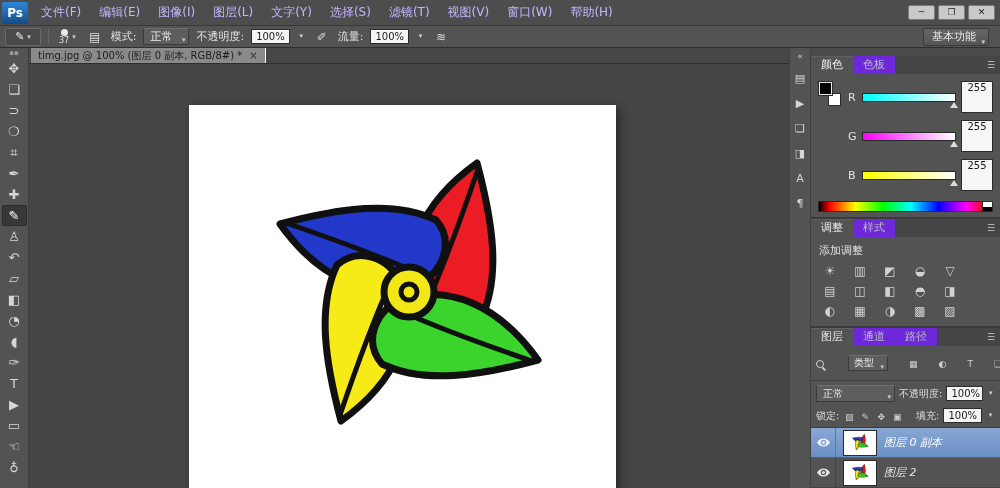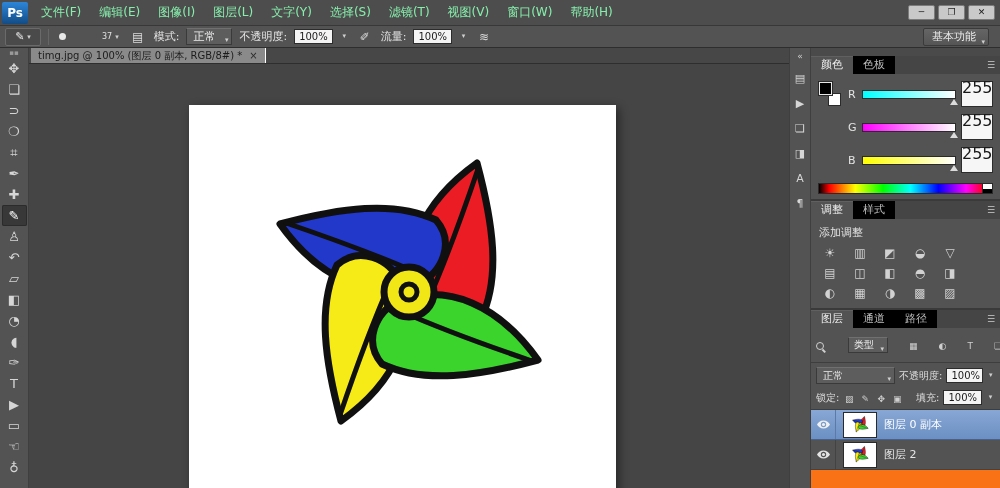--- a/index.html
+++ b/index.html
@@ -3,32 +3,32 @@
 <meta charset="utf-8">
 <style>
   * { margin:0; padding:0; box-sizing:border-box; }
   body { font-family:"DejaVu Sans","Liberation Sans",sans-serif; background:#222; }
   .app { width:1000px; height:488px; position:relative; background:#535353; overflow:hidden; user-select:none; }
 
   
   .titlebar { height:26px; background:#4d4d4d; border-bottom:1px solid #383838; display:flex; align-items:center; }
   .ps-logo { width:26px; height:22px; margin:2px 4px 2px 2px; background:linear-gradient(#2d86d8,#124c86); color:#fff; font-size:12px; font-weight:bold; display:flex; align-items:center; justify-content:center; border-radius:2px; }
   .menus { display:flex; height:100%; }
-  .menu { padding:0 9px; line-height:25px; font-size:12px; color:#86efac; cursor:default; }
+  .menu { padding:0 9px; line-height:25px; font-size:12px; color:#c4b5fd; cursor:default; }
   .win-controls { margin-left:auto; display:flex; gap:3px; padding-right:5px; }
   .win-btn { width:27px; height:15px; background:#c9c9c9; border:1px solid #7c7c7c; border-radius:2px; color:#222; font-size:9px; line-height:12px; text-align:center; }
 
   
   .options-bar { height:22px; background:#535353; border-bottom:1px solid #2e2e2e; display:flex; align-items:center; gap:7px; padding:0 5px; }
   .opt-sep { width:1px; height:16px; background:#3e3e3e; border-right:1px solid #666; }
   .tool-preview { width:36px; height:18px; border:1px solid #6a6a6a; border-radius:2px; background:#4a4a4a; display:flex; align-items:center; justify-content:center; gap:3px; color:#e8e8e8; font-size:11px; }
   .tool-preview::after { content:"▾"; font-size:7px; color:#cfcfcf; }
   .brush-chip { display:flex; align-items:center; gap:3px; padding:0 3px; height:20px; }
   .brush-chip::after { content:"▾"; font-size:7px; color:#cfcfcf; }
-  .brush-col { display:flex; flex-direction:row; align-items:center; line-height:1;gap:36px; }
+  .brush-col { display:flex; flex-direction:column; align-items:center; line-height:1; }
   .brush-dot { width:7px; height:7px; border-radius:50%; background:#e8e8e8; margin-bottom:1px; }
   .brush-size { font-size:8px; color:#e2e2e2; }
   .opt-label { font-size:11px; color:#e3e3e3; white-space:nowrap; }
   .dd { height:17px; background:#5d5d5d; border:1px solid #3a3a3a; border-top-color:#707070; border-radius:1px; color:#ececec; font-size:11px; padding:0 16px 0 6px; line-height:15px; position:relative; white-space:nowrap; }
   .dd::after { content:"▾"; position:absolute; right:3px; top:4px; font-size:7px; color:#cfcfcf; }
   .val { height:15px; min-width:32px; background:#f4f4f4; border:1px solid #2c2c2c; color:#1b1b1b; font-size:10px; line-height:13px; padding:0 4px; }
   .caret-btn { width:9px; height:15px; font-size:7px; color:#cfcfcf; line-height:15px; text-align:center; }
   .caret-btn::after { content:"▾"; }
   .opt-icon { width:18px; height:18px; display:flex; align-items:center; justify-content:center; color:#dcdcdc; font-size:12px; border-radius:2px; }
   .workspace-btn { margin-left:auto; margin-right:6px; height:18px; padding:0 12px 0 8px; background:linear-gradient(#656565,#555); border:1px solid #3a3a3a; border-radius:2px; color:#e8e8e8; font-size:11px; line-height:16px; position:relative; }
@@ -54,38 +54,38 @@
   
   .dock-strip { width:22px; background:#535353; border-left:1px solid #3f3f3f; border-right:1px solid #3f3f3f; display:flex; flex-direction:column; align-items:center; padding-top:3px; gap:9px; }
   .dock-expand { color:#cfcfcf; font-size:9px; }
   .dock-icon { width:18px; height:16px; display:flex; align-items:center; justify-content:center; color:#d6d6d6; font-size:11px; border-radius:2px; }
 
   
   .panels { width:189px; background:#4a4a4a; display:flex; flex-direction:column; }
   .panels-spacer { height:8px; background:#4a4a4a; }
   .panel-group { background:#535353; border-bottom:2px solid #3a3a3a; }
   .panel-tabs { height:18px; background:#454545; display:flex; align-items:flex-end; }
-  .panel-tab { padding:0 10px; font-size:11px; color:#bdbdbd; line-height:18px; height:18px; background:#000000; }
+  .panel-tab { padding:0 10px; font-size:11px; color:#bdbdbd; line-height:18px; height:18px; background:#6d28d9; }
   .panel-tab.active { background:#535353; color:#ededed; box-shadow:inset 0 1px 0 #606060; }
   .panel-menu { margin-left:auto; color:#cfcfcf; font-size:9px; padding:0 5px; line-height:18px; }
 
   .color-content { padding:7px 7px 5px 7px; }
   .color-top { display:flex; }
   .swatch-widget { width:24px; height:26px; position:relative; margin-right:6px; flex:none; }
   .swatch-bg { position:absolute; right:1px; bottom:1px; width:13px; height:13px; background:#ffffff; border:1px solid #2a2a2a; }
   .swatch-fg { position:absolute; left:1px; top:1px; width:13px; height:13px; background:#000000; border:1px solid #e8e8e8; outline:1px solid #2a2a2a; }
   .channel-rows { flex:1; }
   .channel-row { display:flex; align-items:center; gap:5px; margin-bottom:7px; }
   .ch-label { width:9px; font-size:11px; color:#e4e4e4; }
   .ch-track { flex:1; height:9px; border:1px solid #2a2a2a; position:relative; }
   .ch-track.r { background:linear-gradient(to right,#00ffff,#ffffff); }
   .ch-track.g { background:linear-gradient(to right,#ff00ff,#ffffff); }
   .ch-track.b { background:linear-gradient(to right,#ffff00,#ffffff); }
   .ch-track::after { content:""; position:absolute; right:-3px; bottom:-7px; width:0; height:0; border-left:4px solid transparent; border-right:4px solid transparent; border-bottom:6px solid #dcdcdc; }
-  .ch-value { width:32px; height:26px; background:#f6f6f6; border:1px solid #2c2c2c; font-size:16px; color:#191919; text-align:center; line-height:12px; }
+  .ch-value { width:32px; height:32px; background:#f6f6f6; border:1px solid #2c2c2c; font-size:10px; color:#191919; text-align:center; line-height:12px; }
   .spectrum { height:11px; margin-top:3px; border:1px solid #2a2a2a; position:relative; background:linear-gradient(to right,#000 0%,#f00 6%,#ff0 21%,#0f0 37%,#0ff 53%,#00f 69%,#f0f 85%,#f00 96%,#f00 100%); }
   .spectrum-bw { position:absolute; right:0; top:0; bottom:0; width:10px; border-left:1px solid #2a2a2a; background:linear-gradient(#ffffff 50%,#000000 50%); }
 
   .adj-content { padding:4px 8px 7px 8px; }
   .adj-title { font-size:11px; color:#e2e2e2; margin:2px 0 5px 0; }
   .adj-grid { display:grid; grid-template-columns:repeat(5,22px); gap:4px 8px; }
   .adj-icon { height:16px; display:flex; align-items:center; justify-content:center; color:#d2d2d2; font-size:12px; border-radius:2px; }
 
   .layers-group { flex:1; display:flex; flex-direction:column; border-bottom:none; }
   .filter-row { display:flex; align-items:flex-end; gap:21px; padding:9px 5px; border-bottom:1px solid #3e3e3e; }
@@ -93,21 +93,21 @@
   .mag::before { content:""; position:absolute; left:0; top:0; width:6px; height:6px; border:1.5px solid #d0d0d0; border-radius:50%; }
   .mag::after { content:""; position:absolute; left:6px; top:8px; width:4px; height:1.5px; background:#d0d0d0; transform:rotate(45deg); }
   .type-dd { font-size:10px; padding:0 13px 0 5px; height:16px; line-height:14px; }
   .filter-icon { width:13px; height:14px; display:flex; align-items:center; justify-content:center; color:#cfcfcf; font-size:9px; }
   .filter-toggle { margin-left:auto; color:#cfcfcf; font-size:10px; }
   .blend-row { display:flex; align-items:center; gap:4px; padding:4px 5px 3px 5px; }
   .blend-dd { width:84px; font-size:10px; height:17px; }
   .small-label { font-size:10px; color:#dedede; white-space:nowrap; }
   .lock-row { display:flex; align-items:flex-end; gap:4px; padding:3px 5px 4px 5px; border-bottom:1px solid #3e3e3e; }
   .lock-icon { width:12px; height:13px; display:flex; align-items:center; justify-content:center; color:#cfcfcf; font-size:9px; }
-  .layers-list { flex:1; background:#f97316; }
+  .layers-list { flex:1; background:#f97316;font-style:italic; }
   .layer-row { height:30px; display:flex; align-items:center; background:#535353; border-bottom:1px solid #434343; }
   .layer-row.selected { background:linear-gradient(#88a7d5,#6b90c3); border-bottom-color:#49618c; }
   .eye-cell { width:25px; height:100%; border-right:1px solid #434343; display:flex; align-items:center; justify-content:center; flex:none; }
   .layer-row.selected .eye-cell { border-right-color:#5b7aa8; }
   .layer-thumb { width:34px; height:26px; background:#fff; border:1px solid #2a2a2a; margin:0 7px; display:flex; align-items:center; justify-content:center; overflow:hidden; flex:none; }
   .layer-name { font-size:11px; color:#e6e6e6; white-space:nowrap; }
   .layer-row.selected .layer-name { color:#ffffff; }
 </style>
 </head>
 <body>

